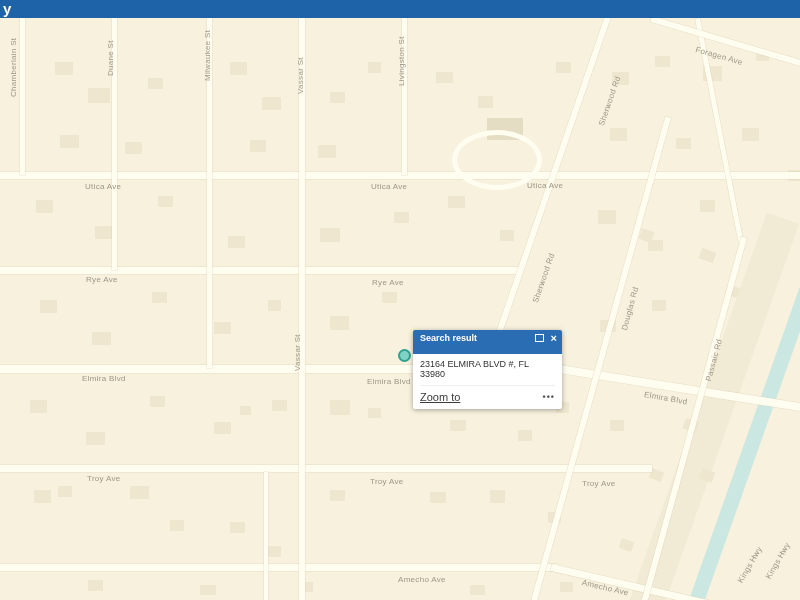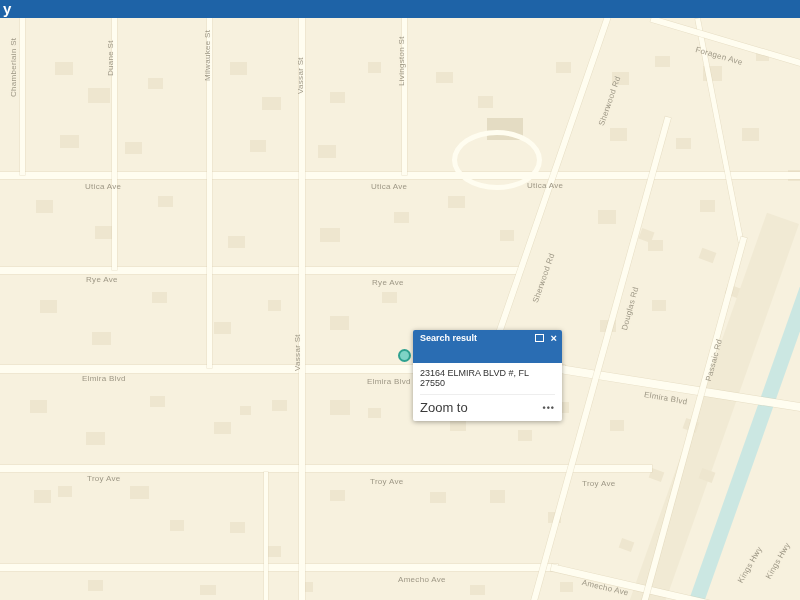--- a/index.html
+++ b/index.html
@@ -26,29 +26,29 @@
           transform-origin:0 0;text-shadow:0 0 2px rgba(248,242,223,.9);}
 
   
   #marker{position:absolute;left:398px;top:331px;width:9px;height:9px;border-radius:50%;
           background:#7ed3c6;border:2px solid var(--marker,#2fa190);z-index:5;}
 
   
   #popup{position:absolute;left:413px;top:312px;width:149px;background:#fff;border-radius:2px;
          box-shadow:0 1px 5px rgba(0,0,0,.35);z-index:20;font-family:"Liberation Sans",sans-serif;}
   .p-head{height:16px;background:var(--popup-header-bg,#2a6db3);color:#fff;display:flex;
-          align-items:center;justify-content:space-between;padding:0 5px 17px 7px;border-radius:2px 2px 0 0;cursor:move;}
+          align-items:center;justify-content:space-between;padding:0 5px 8px 7px;border-radius:2px 2px 0 0;cursor:move;}
   .p-title{font-size:9px;font-weight:bold;}
   .p-icons{display:flex;align-items:center;}
   .dock{display:inline-block;width:7px;height:6px;border:1px solid #fff;margin-right:7px;cursor:pointer;}
   .close{font-size:11px;font-weight:bold;line-height:10px;cursor:pointer;}
   .p-body{padding:5px 7px 6px 7px;}
   .p-addr{font-size:9px;color:#323232;padding-bottom:6px;border-bottom:1px solid #eee;}
   .p-actions{display:flex;align-items:center;justify-content:space-between;padding-top:5px;}
-  .zoomto{font-size:13px;color:#3b3b3b;cursor:pointer;}
+  .zoomto{font-size:11px;color:#3b3b3b;text-decoration:underline;cursor:pointer;}
   .more{font-size:9px;color:#555;letter-spacing:1px;font-weight:bold;cursor:pointer;line-height:6px;}
 </style>
 </head>
 <body>
 
 <div id="app">
 
   <div id="topbar">
     <span id="logo">y</span>
   </div>
@@ -193,21 +193,21 @@
 
     <div id="popup">
       <div class="p-head">
         <span class="p-title">Search result</span>
         <span class="p-icons">
           <span class="dock"></span>
           <span class="close">×</span>
         </span>
       </div>
       <div class="p-body">
-        <div class="p-addr">23164 ELMIRA BLVD #, FL 27550</div>
+        <div class="p-addr">23164 ELMIRA BLVD #, FL 33980</div>
         <div class="p-actions">
           <a class="zoomto">Zoom to</a>
           <span class="more">•••</span>
         </div>
       </div>
     </div>
   </div>
 </div>
 
 </body></html>

